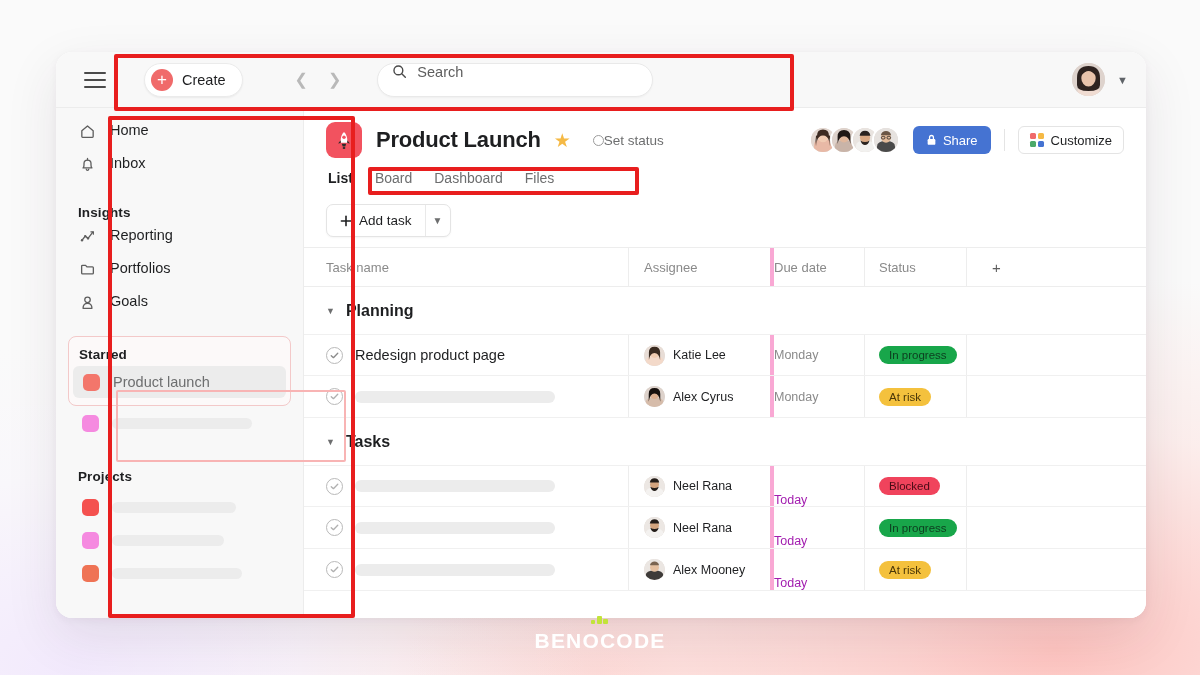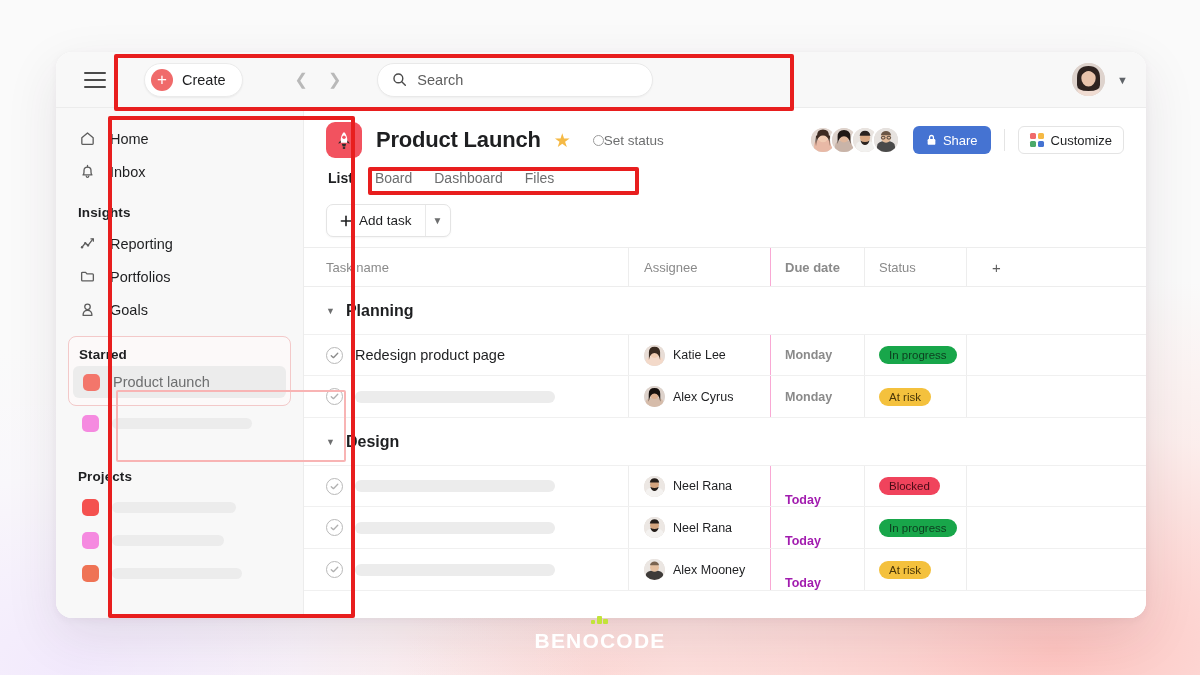--- a/index.html
+++ b/index.html
@@ -56,21 +56,21 @@
   }
   .create-btn span.lbl { font-size: 14.5px; color: #1e1f21; font-weight: 500; }
 
   .navarrows { margin-left: 52px; display: flex; gap: 20px; align-items: center; }
   .navarrow { color: #b9b9b9; font-size: 16px; cursor: pointer; line-height: 1; }
 
   .searchbar {
     margin-left: 36px;
     width: 276px; height: 34px;
     background: #fff; border: 1px solid #e9e9e9; border-radius: 18px;
-    display: flex; align-items: center; gap: 10px; padding: 0 14px;
+    display: flex; align-items: flex-start; gap: 10px; padding: 0 14px;
     box-shadow: 0 1px 2px rgba(0,0,0,0.04);
     cursor: text;
   }
   .searchbar .ph { font-size: 14.5px; color: #5e5e5e; }
 
   .topbar-right { margin-left: auto; display: flex; align-items: center; gap: 12px; }
   .avatar-btn {
     width: 33px; height: 33px; border-radius: 50%; overflow: hidden;
     background: #dfd7d3; cursor: pointer; position: relative;
   }
@@ -82,21 +82,21 @@
   
   .sidebar {
     width: 248px; flex: none;
     background: #f8f8f8;
     border-right: 1px solid #ececec;
     padding: 14px 12px 0 12px;
     overflow: hidden;
     position: relative;
   }
   .nav-item {
-    height: 33px; display: flex; align-items: center; gap: 13px;
+    height: 33px; display: flex; gap: 13px;
     padding: 0 10px; border-radius: 6px; cursor: pointer;
   }
   .nav-item .lbl { font-size: 14.5px; color: #1e1f21; }
   .nav-icon { width: 19px; height: 19px; display:flex; align-items:center; justify-content:center; color:#5e5e5e; flex:none; }
 
   .sect-title {
     font-size: 13.5px; font-weight: 700; color: #1e1f21;
     padding: 0 10px; margin: 17px 0 7px 0; letter-spacing: .1px;
   }
 
@@ -178,21 +178,21 @@
     color: #6d6e6f; font-size: 10px; cursor: pointer;
   }
 
   
   .table { flex: 1; min-height: 0; overflow: hidden; }
   .trow { display: flex; align-items: stretch; text-align: center; }
   .thead { border-top: 1px solid #ededed; border-bottom: 1px solid #ededed; height: 40px; }
   .cell { display: flex; align-items: center; flex: none; }
   .c-task { width: 324px; padding-left: 22px; }
   .c-assignee { width: 142px; padding-left: 15px; border-left: 1px solid #ededed; }
-  .c-due { width: 94px; padding-left: 14px; border-left: 1px solid #f9a8d4; font-weight: bold; }
+  .c-due { width: 94px; border-left: 4px solid #f9a8d4; }
   .c-status { width: 102px; padding-left: 14px; border-left: 1px solid #ededed; }
   .c-plus { width: 60px; justify-content: center; border-left: 1px solid #ededed; }
   .thead .cell { color: #8a8a8a; font-size: 13px; }
   .plus-head { color: #5e5e5e; font-size: 15px; cursor: pointer; }
 
   .group-row { height: 47px; display: flex; align-items: center; padding-left: 22px; }
   .group-caret { color: #6d6e6f; font-size: 9px; margin-right: 11px; }
   .group-name { font-size: 16px; font-weight: 700; color: #1e1f21; }
 
   .task-row { height: 42px; border-bottom: 1px solid #f0f0f0; }
@@ -540,21 +540,21 @@
               <span class="due gray">Monday</span>
             </div>
           <div class="cell c-status">
               <span class="badge" style="background:#f4c13d;color:#4a3608">At risk</span>
             </div>
           <div class="cell c-plus"></div>
         </div>
 
         <div class="group-row">
           <span class="group-caret">▼</span>
-          <span class="group-name">Design</span>
+          <span class="group-name">Tasks</span>
         </div>
 
         <div class="trow task-row first-of-group">
           <div class="cell c-task">
             <span class="check">
               <svg width="9" height="9" viewBox="0 0 10 10">
                   <path d="M1.4 5.2 L3.8 7.4 L8.6 2.6" fill="none" stroke="#b0b0b0" stroke-width="1.5" stroke-linecap="round" stroke-linejoin="round"></path>
                 </svg>
             </span>
             <span class="task-skel"></span>

